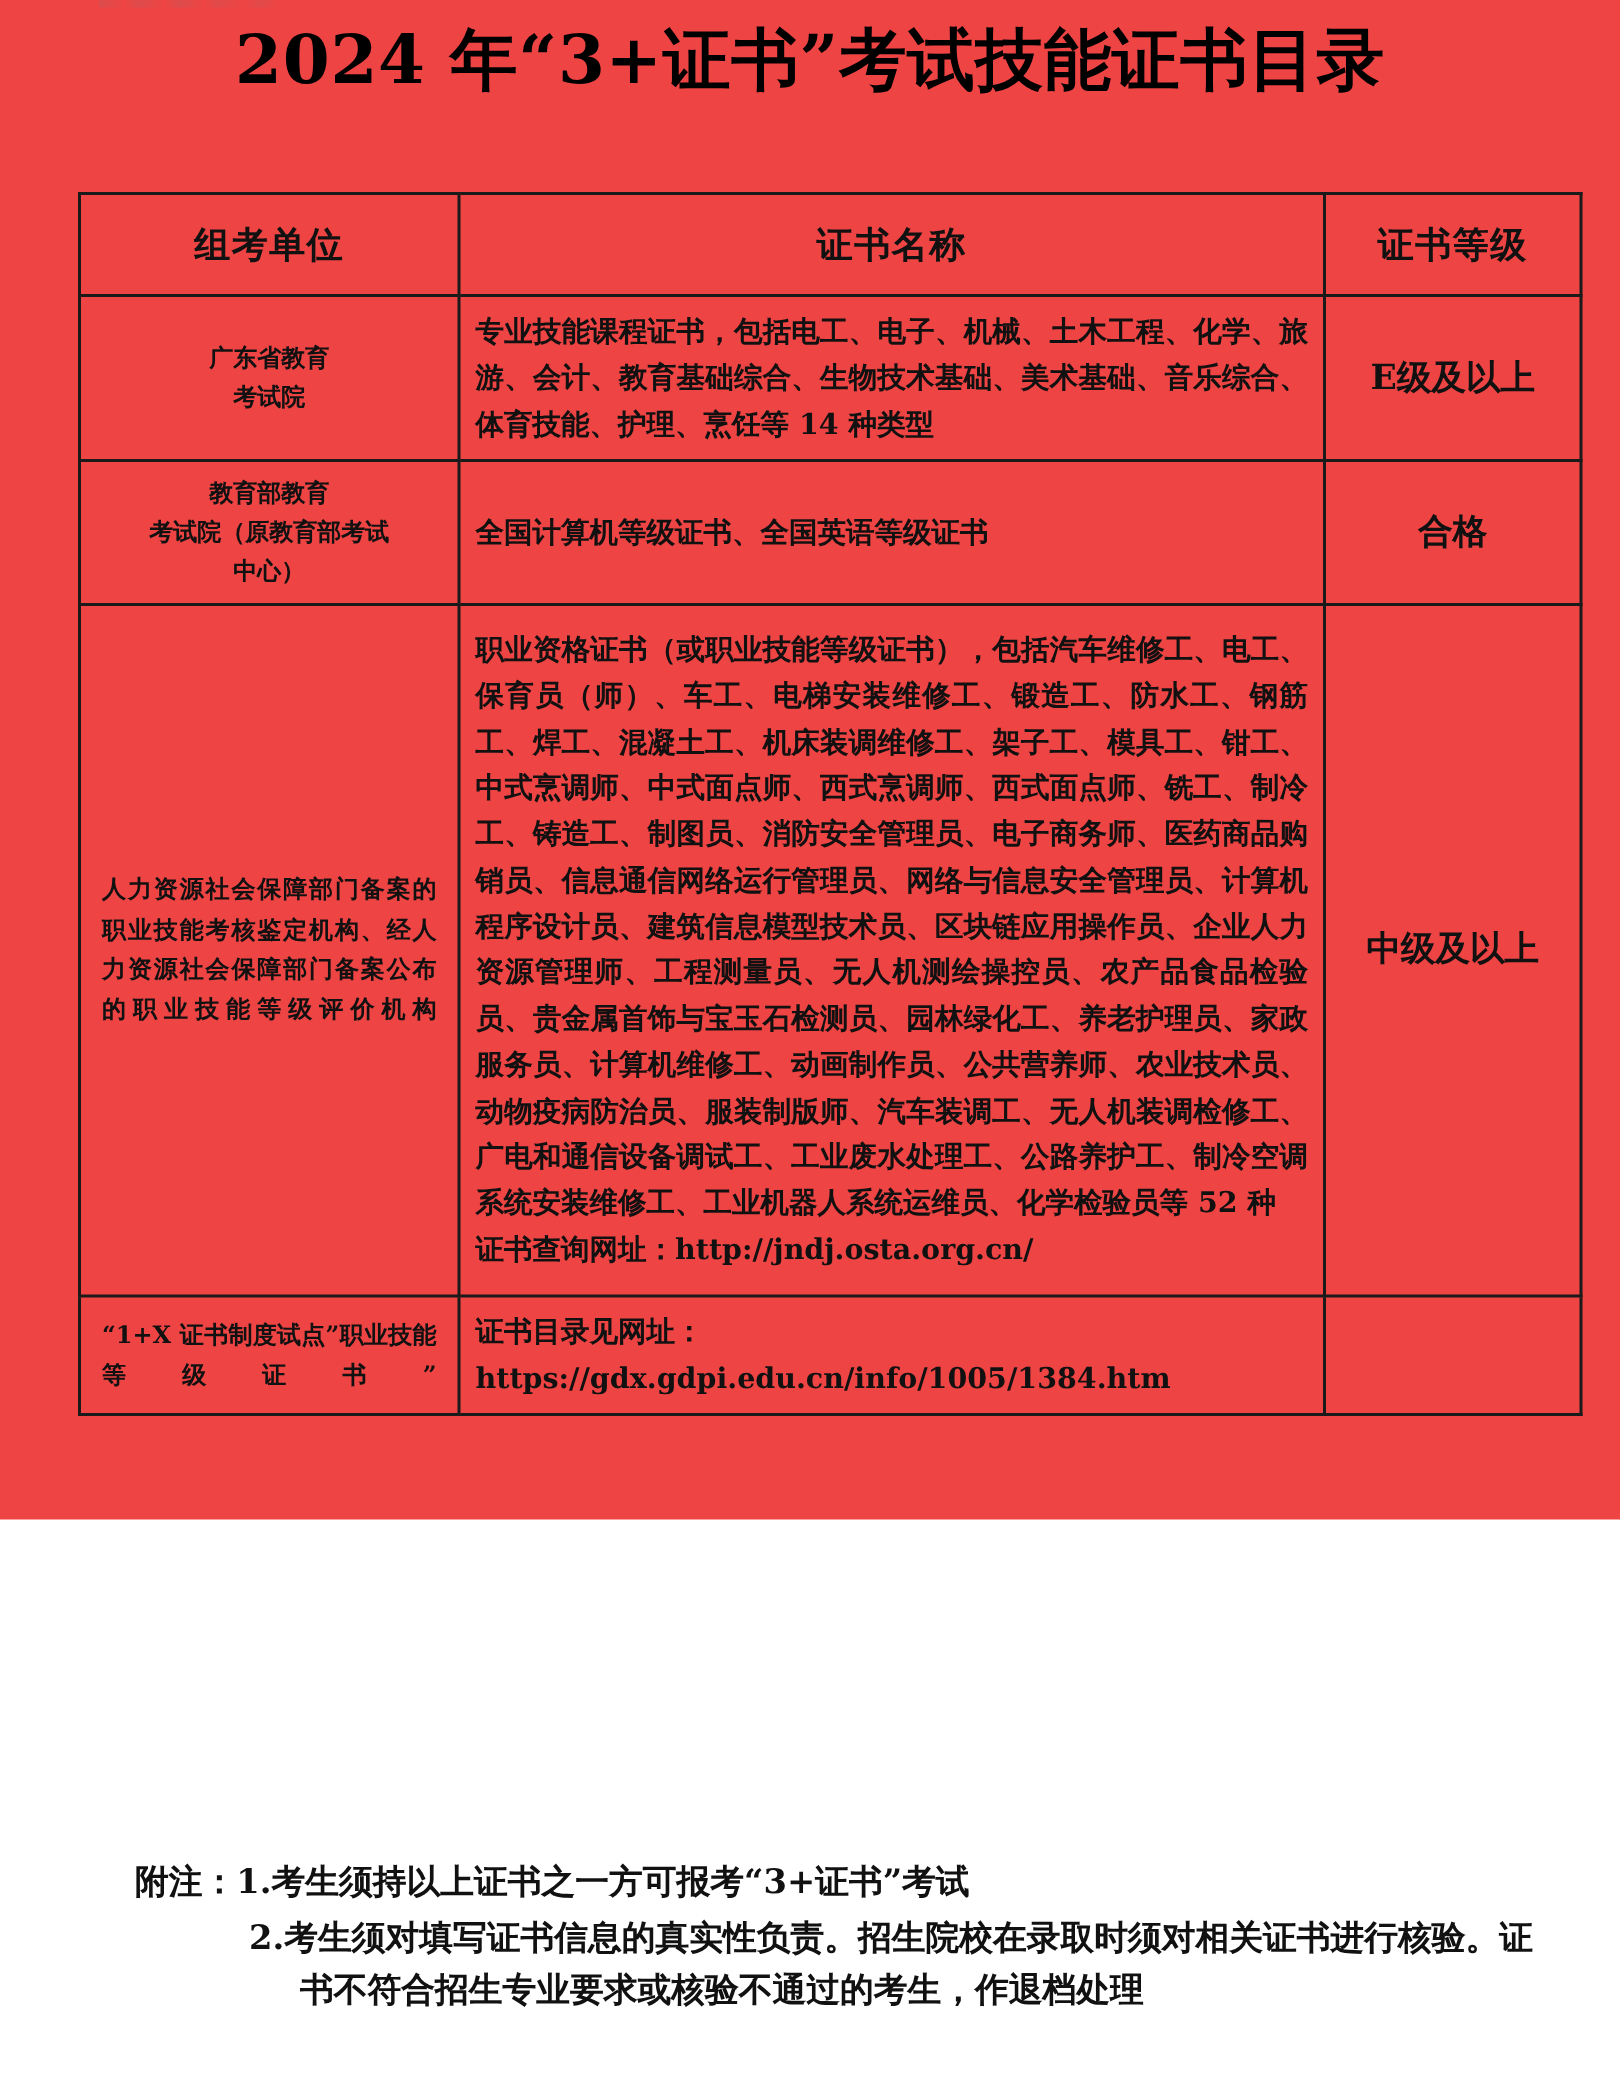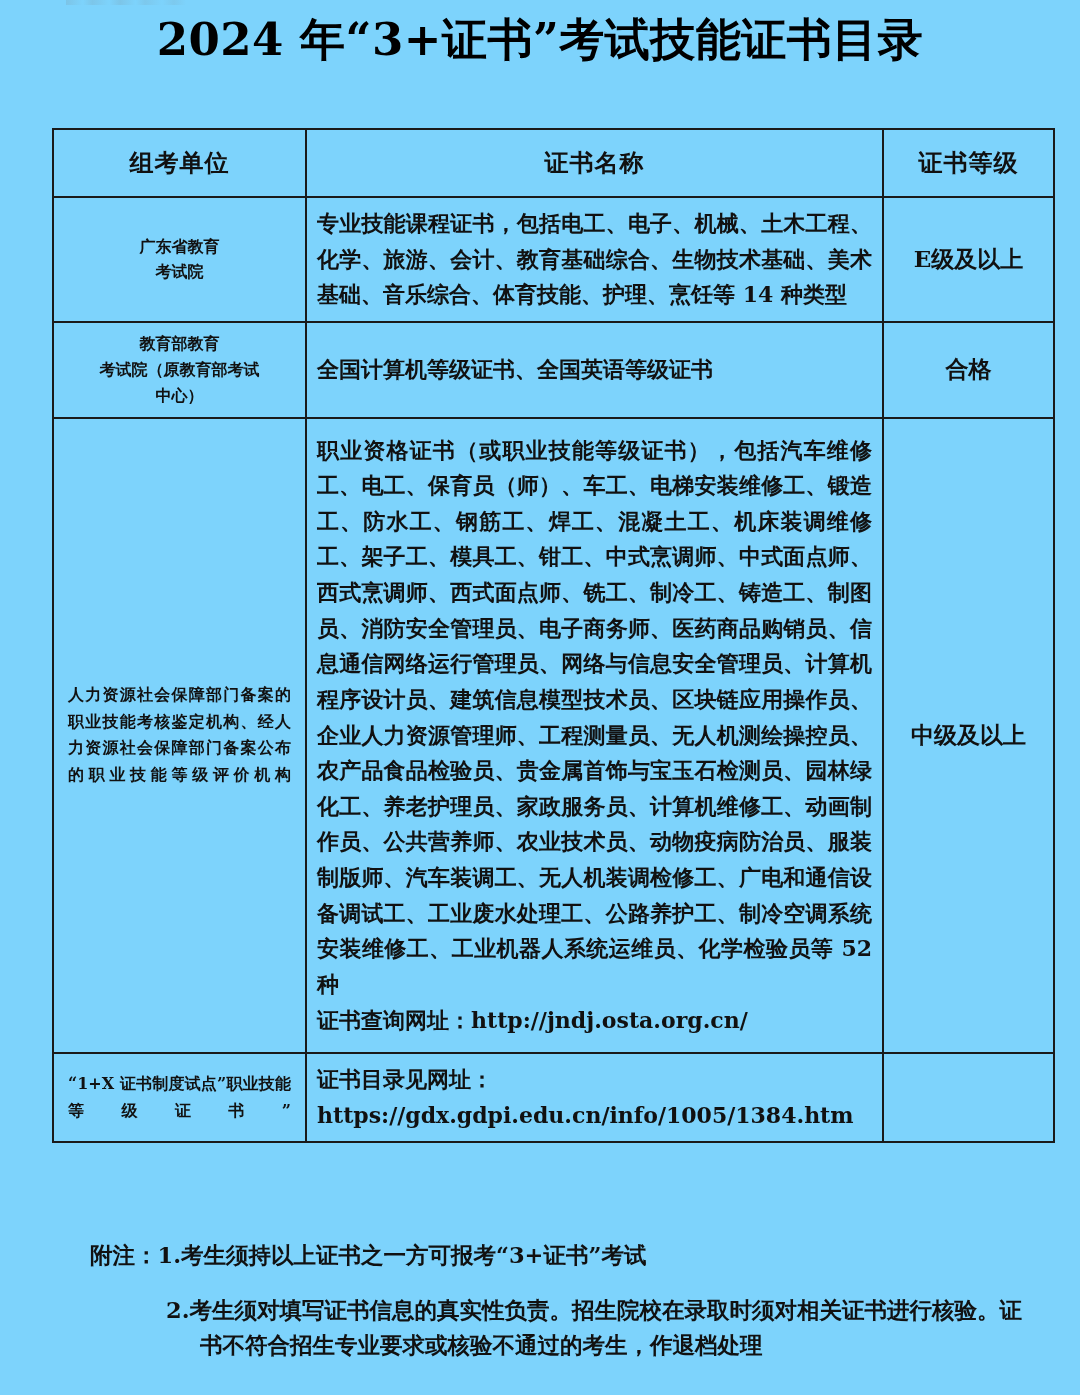--- a/index.html
+++ b/index.html
@@ -14,22 +14,22 @@
     height: 1395px;
     position: relative;
     font-family: "DejaVu Serif", "Liberation Serif", serif;
     color: #111111;
     overflow: hidden;
   }
 
   .page {
     position: relative;
     width: 1080px;
-    height: 1395px;
-    background: #7dd3fc;
+    height: 1013px;
+    background: #ef4444;
   }
 
   
   .top-artifact {
     position: absolute;
     left: 66px;
     top: 0px;
     width: 120px;
     height: 5px;
     background: linear-gradient(90deg,
@@ -99,21 +99,21 @@
   .org-cell.justify-block {
     text-align: justify;
     text-align-last: justify;
     padding-left: 14px;
     padding-right: 14px;
     line-height: 1.68;
   }
 
   .name-cell {
     text-align: left;
-    font-size: 22px;
+    font-size: 19px;
     line-height: 1.62;
     padding-left: 14px;
     padding-right: 10px;
     border-radius: 27px;
   }
   .name-cell .para {
     text-align: justify;
     text-align-last: left;
   }
   .name-cell .url-line {
@@ -147,21 +147,21 @@
   .fn-label {
     flex: 0 0 auto;
     padding-left: 38px;
     white-space: nowrap;
   }
   .fn-body {
     flex: 1 1 auto;
     padding-left: 0px;
   }
   .fn2 {
-    margin-top: 20px;
+    margin-top: 2px;
     padding-left: 114px;
     text-indent: 0;
   }
   .fn2 .l2 { display: block; padding-left: 34px; }
 </style>
 </head>
 <body>
 
 <div class="page">
 

